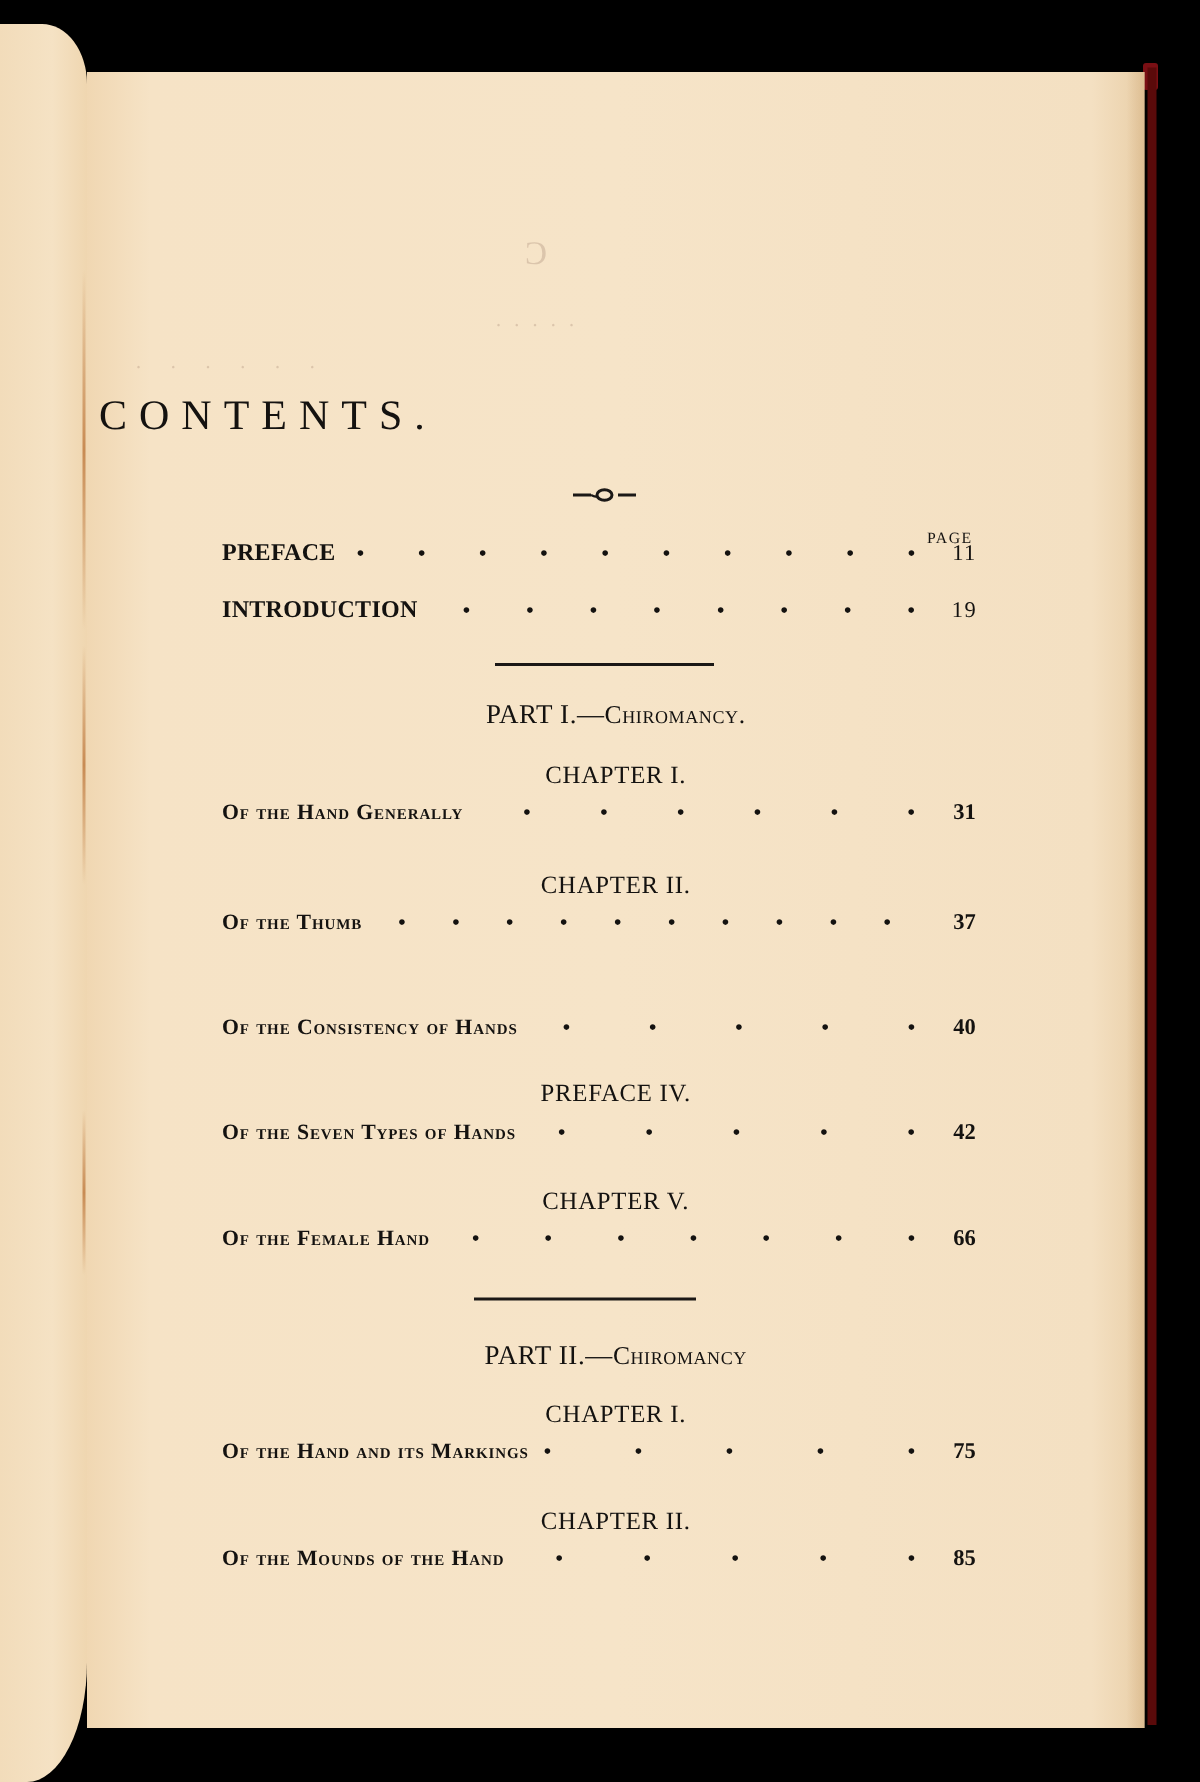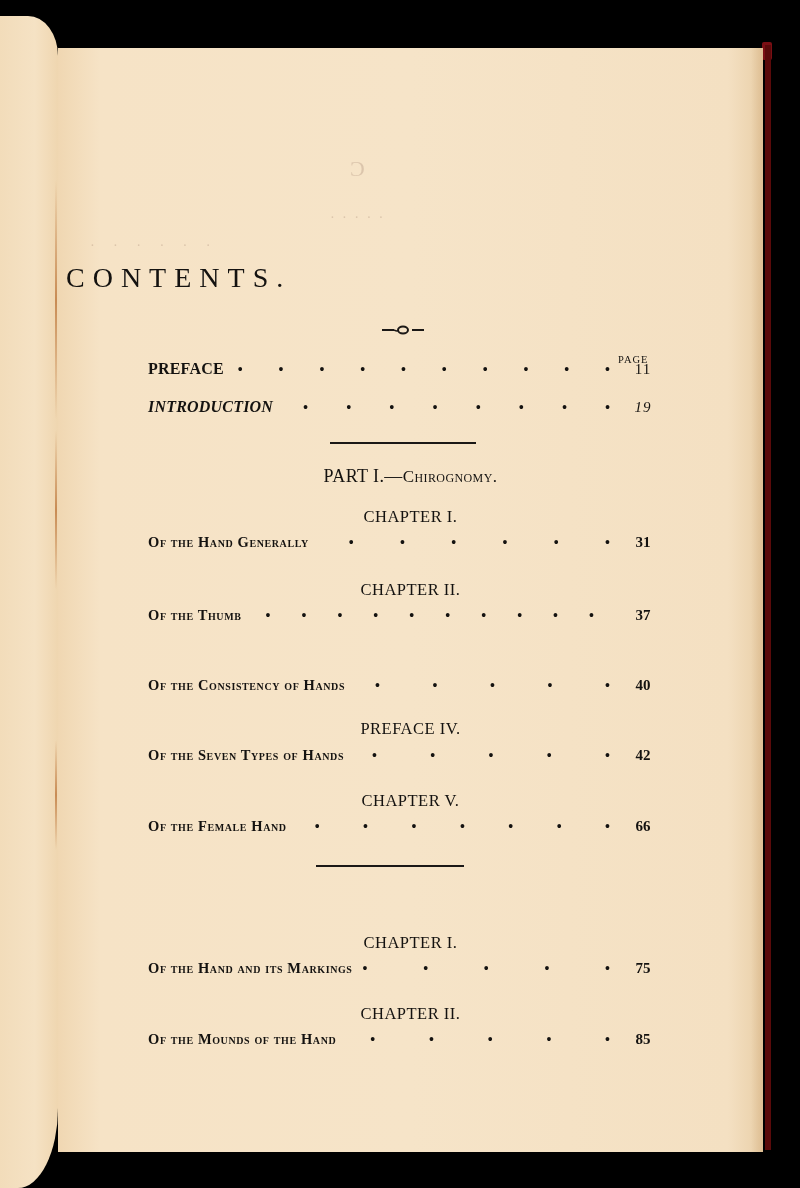--- a/index.html
+++ b/index.html
@@ -181,39 +181,39 @@
           <span>•</span>
           <span>•</span>
           <span>•</span>
           <span>•</span>
           <span>•</span>
           <span>•</span>
           <span>•</span>
       </span>
       <span class="pg">11</span>
     </div>
-    <div class="row front" style="top:350px;font-style:italic;">
+    <div class="row front" style="top:350px;">
       <span class="label">INTRODUCTION</span>
       <span class="dots" style="padding-left:30px;">
         <span>•</span>
           <span>•</span>
           <span>•</span>
           <span>•</span>
           <span>•</span>
           <span>•</span>
           <span>•</span>
           <span>•</span>
       </span>
       <span class="pg">19</span>
     </div>
 
     <div class="rule" style="left:272px;top:394px;width:146px;"></div>
 
     <div class="part-heading" style="top:418px;">
-      <span>PART I.—</span><span class="small">Chirognomy.</span>
+      <span>PART I.—</span><span class="small">Chiromancy.</span>
     </div>
 
     <div class="chapter-heading" style="top:459px;">CHAPTER I.</div>
     <div class="row chap" style="top:486px;">
       <span class="label">Of the Hand Generally</span>
       <span class="dots" style="padding-left:40px;">
         <span>•</span>
           <span>•</span>
           <span>•</span>
           <span>•</span>
@@ -276,20 +276,23 @@
           <span>•</span>
           <span>•</span>
           <span>•</span>
           <span>•</span>
       </span>
       <span class="pg">66</span>
     </div>
 
     <div class="rule" style="left:258px;top:817px;width:148px;"></div>
 
+    <div class="part-heading" style="top:845px;">
+      <span>PART II.—</span><span class="small">Chiromancy</span>
+    </div>
 
     <div class="chapter-heading" style="top:885px;">CHAPTER I.</div>
     <div class="row chap" style="top:912px;">
       <span class="label">Of the Hand and its Markings</span>
       <span class="dots" style="padding-left:10px;">
         <span>•</span>
           <span>•</span>
           <span>•</span>
           <span>•</span>
           <span>•</span>

